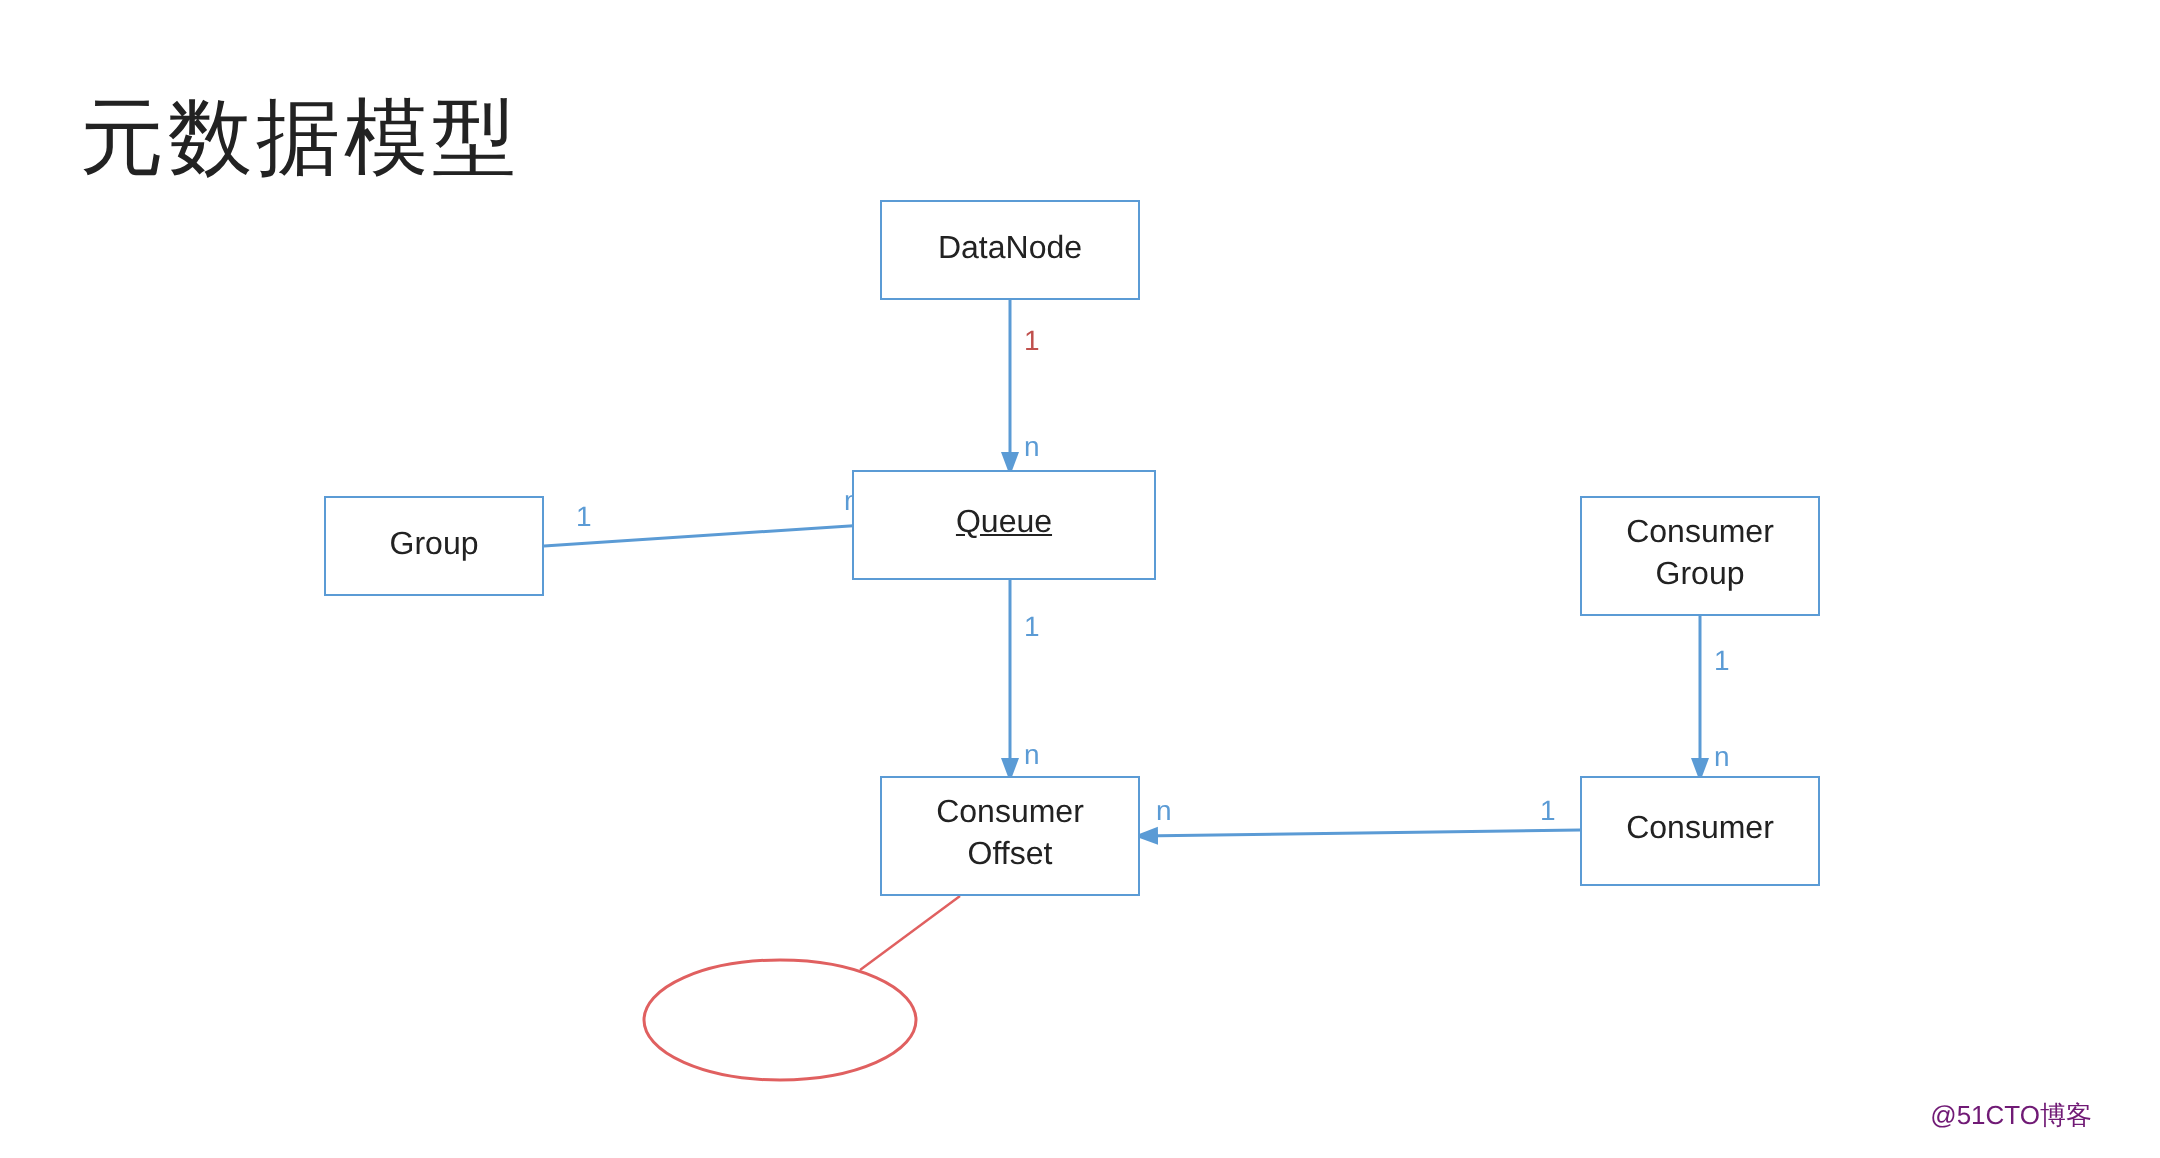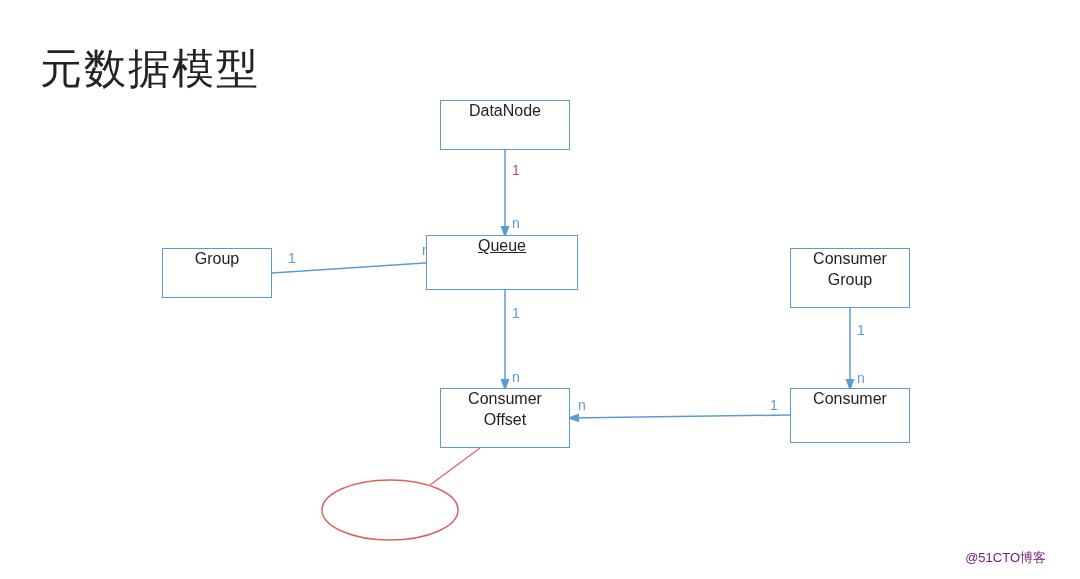--- a/index.html
+++ b/index.html
@@ -25,21 +25,21 @@
       position: absolute;
       top: 0; left: 0;
       width: 1080px;
       height: 579px;
     }
     .box {
       position: absolute;
       border: 1.5px solid #5b9bd5;
       background: #fff;
       display: flex;
-      align-items: flex-start;
+      align-items: center;
       justify-content: center;
       text-align: center;
       font-size: 16px;
       color: #222;
       line-height: 1.3;
     }
     .watermark {
       position: absolute;
       bottom: 12px;
       right: 34px;

